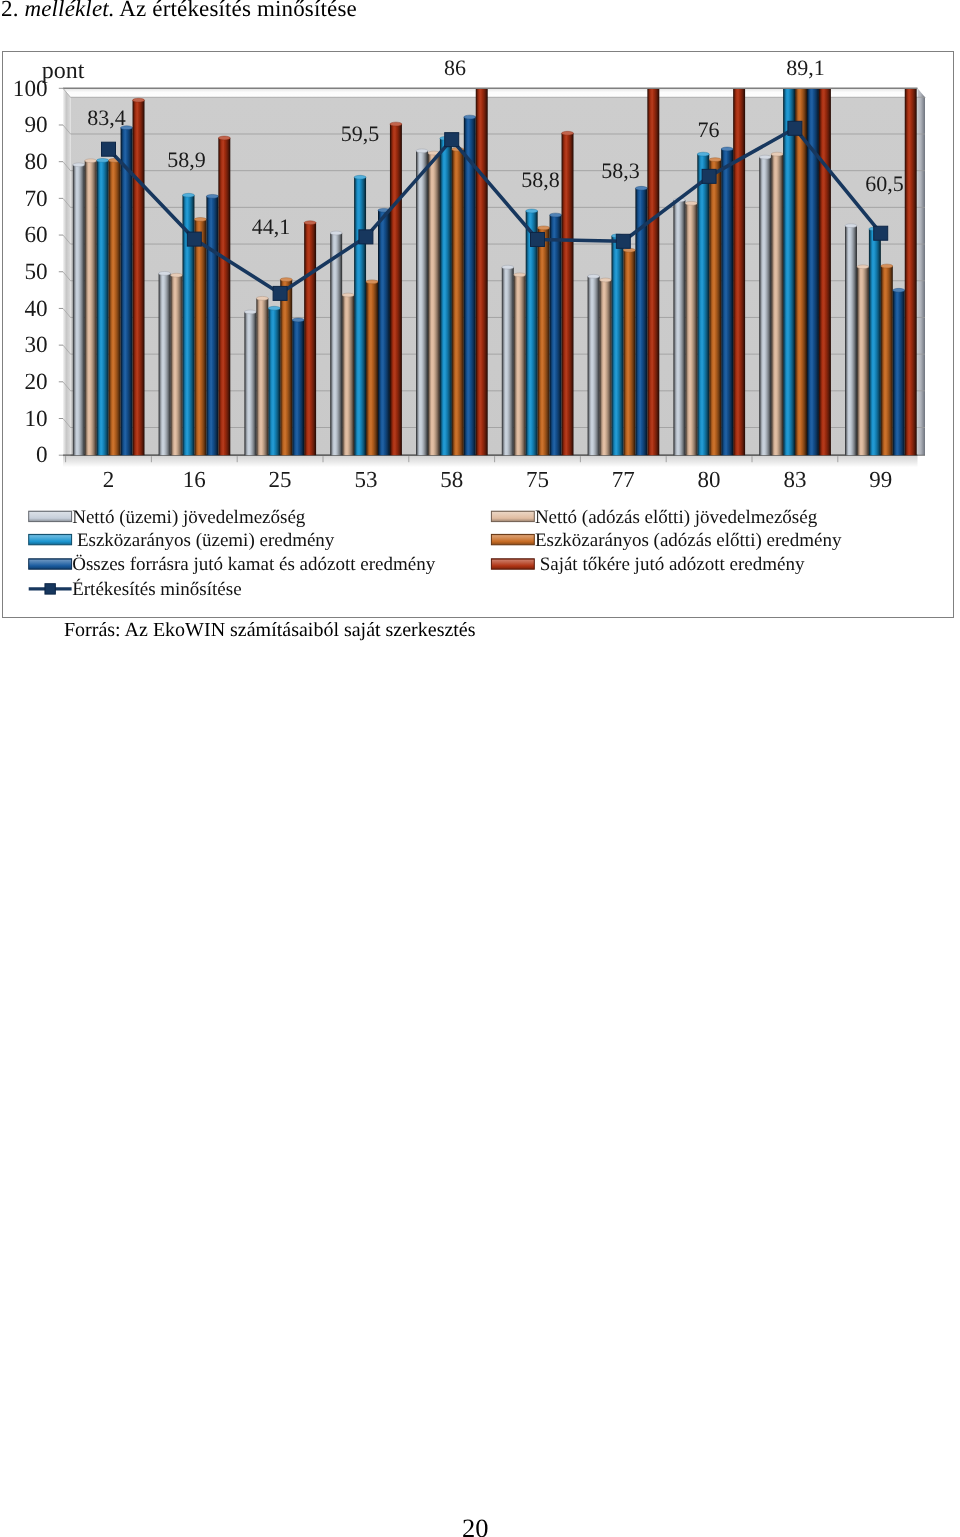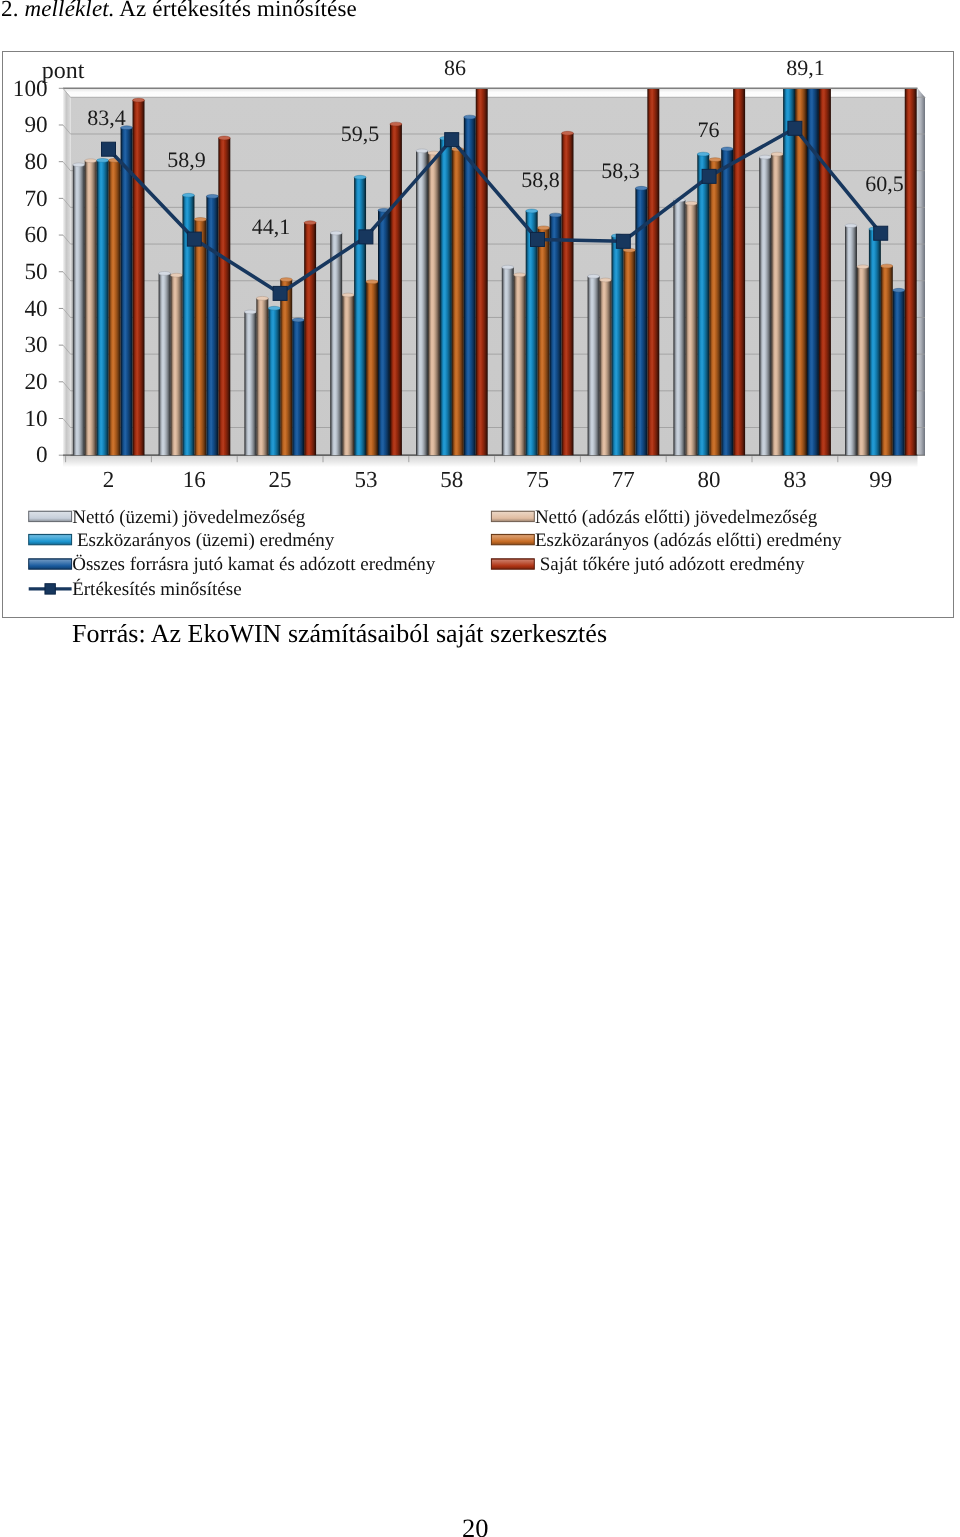--- a/index.html
+++ b/index.html
@@ -3,21 +3,21 @@
 <meta charset="utf-8">
 <title>page</title>
 <style>
   html,body{margin:0;padding:0;}
   body{width:960px;height:1537px;background:#fff;font-family:"Liberation Serif",serif;overflow:hidden;position:relative;-webkit-font-smoothing:antialiased;text-rendering:geometricPrecision;}
   .page{position:absolute;left:0;top:0;width:960px;height:1470px;}
   #doc-title{position:absolute;left:1px;top:-4px;font-size:23px;color:#000;white-space:nowrap;letter-spacing:0.15px;}
   #doc-title .it{font-style:italic;}
   #chart-frame{position:absolute;left:2px;top:51px;width:952px;height:567px;box-sizing:border-box;
     border:1px solid #808080;background:#fff;}
-  #source-note{position:absolute;left:72px;top:619px;font-size:26px;white-space:nowrap;}
+  #source-note{position:absolute;left:64px;top:619px;font-size:20px;white-space:nowrap;}
   #page-number{position:absolute;left:462px;top:1513px;font-size:26.5px;}
 </style>
 </head>
 <body>
 
 <div class="page">
   <div id="doc-title"><span>2. </span><span class="it">melléklet.</span><span> Az értékesítés minősítése</span></div>
   <div id="chart-frame">
     <svg id="chart-svg" width="950" height="565" viewBox="0 0 950 565">
         <defs>

